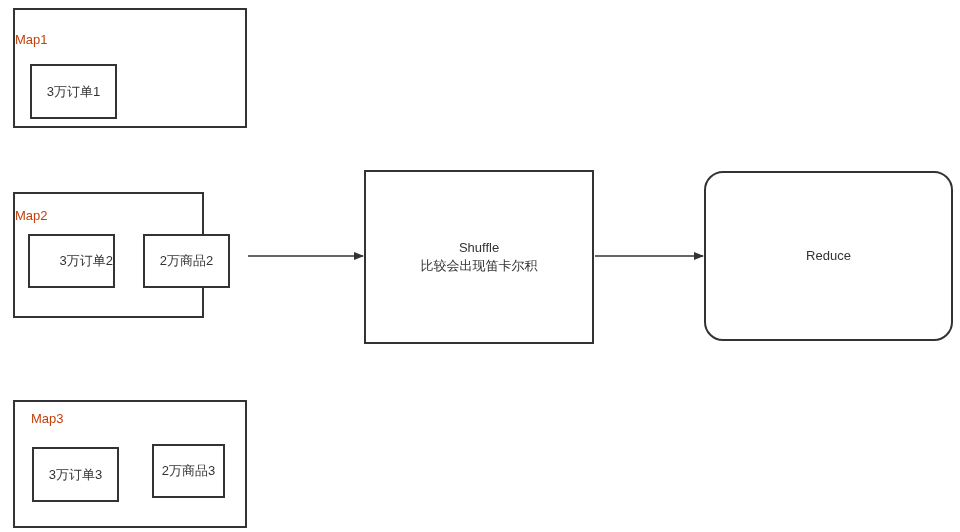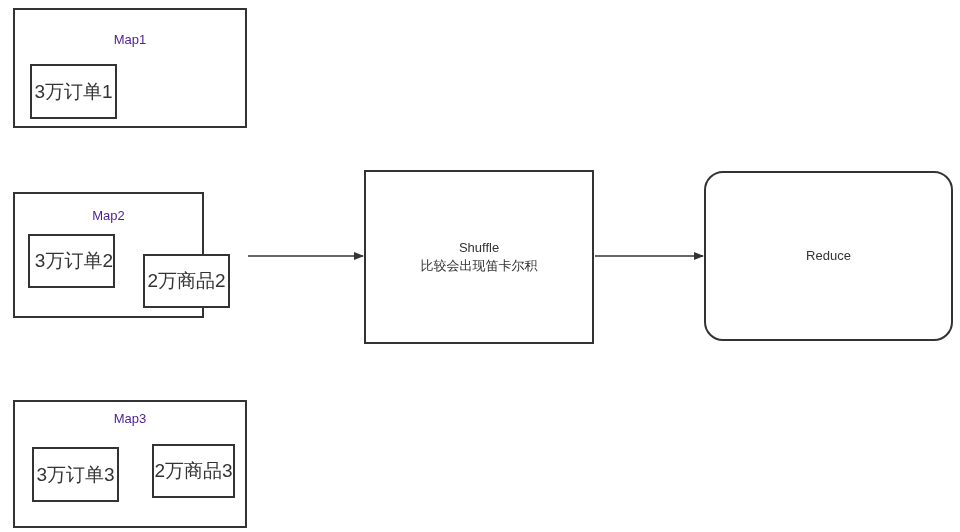--- a/index.html
+++ b/index.html
@@ -28,37 +28,36 @@
     background: #ffffff;
     border: 2px solid #333333;
   }
   .map-group {
     border-width: 2px;
   }
   .map-label {
     position: absolute;
     left: 0;
     right: 0;
-    text-align: center;
     font-size: 13px;
-    color: #4c1d95;
+    color: #c2410c;
     line-height: 16px;
     white-space: nowrap;
   }
   .inner-box {
     position: absolute;
     box-sizing: border-box;
     background: #ffffff;
     border: 2px solid #333333;
     display: flex;
     align-items: center;
     justify-content: center;
   }
   .inner-box .box-text {
-    font-size: 19px;
+    font-size: 13px;
     color: #333333;
     line-height: 16px;
     white-space: nowrap;
   }
   .proc-box {
     position: absolute;
     box-sizing: border-box;
     background: #ffffff;
     border: 2px solid #333333;
     display: flex;
@@ -92,31 +91,31 @@
     <div class="inner-box" style="left:15px; top:54px; width:87px; height:55px;">
       <span class="box-text">3万订单1</span>
     </div>
   </div>
 
   <div class="node map-group" style="left:13px; top:192px; width:191px; height:126px;">
     <div class="map-label" style="top:14px;">Map2</div>
     <div class="inner-box" style="left:13px; top:40px; width:87px; height:54px;justify-content:flex-end;">
       <span class="box-text">3万订单2</span>
     </div>
-    <div class="inner-box" style="left:128px; top:40px; width:87px; height:54px;margin-top:20px;">
+    <div class="inner-box" style="left:128px; top:40px; width:87px; height:54px;">
       <span class="box-text">2万商品2</span>
     </div>
   </div>
 
   <div class="node map-group" style="left:13px; top:400px; width:234px; height:128px;">
-    <div class="map-label" style="top:9px;">Map3</div>
+    <div class="map-label" style="top:9px;padding-left:16px;">Map3</div>
     <div class="inner-box" style="left:17px; top:45px; width:87px; height:55px;">
       <span class="box-text">3万订单3</span>
     </div>
-    <div class="inner-box" style="left:137px; top:42px; width:83px; height:54px;">
+    <div class="inner-box" style="left:137px; top:42px; width:73px; height:54px;">
       <span class="box-text">2万商品3</span>
     </div>
   </div>
 
   <div class="proc-box" style="left:364px; top:170px; width:230px; height:174px;">
     <div class="proc-line">Shuffle</div>
     <div class="proc-line">比较会出现笛卡尔积</div>
   </div>
 
   <div class="proc-box" style="left:704px; top:171px; width:249px; height:170px;border-radius:19px;">

